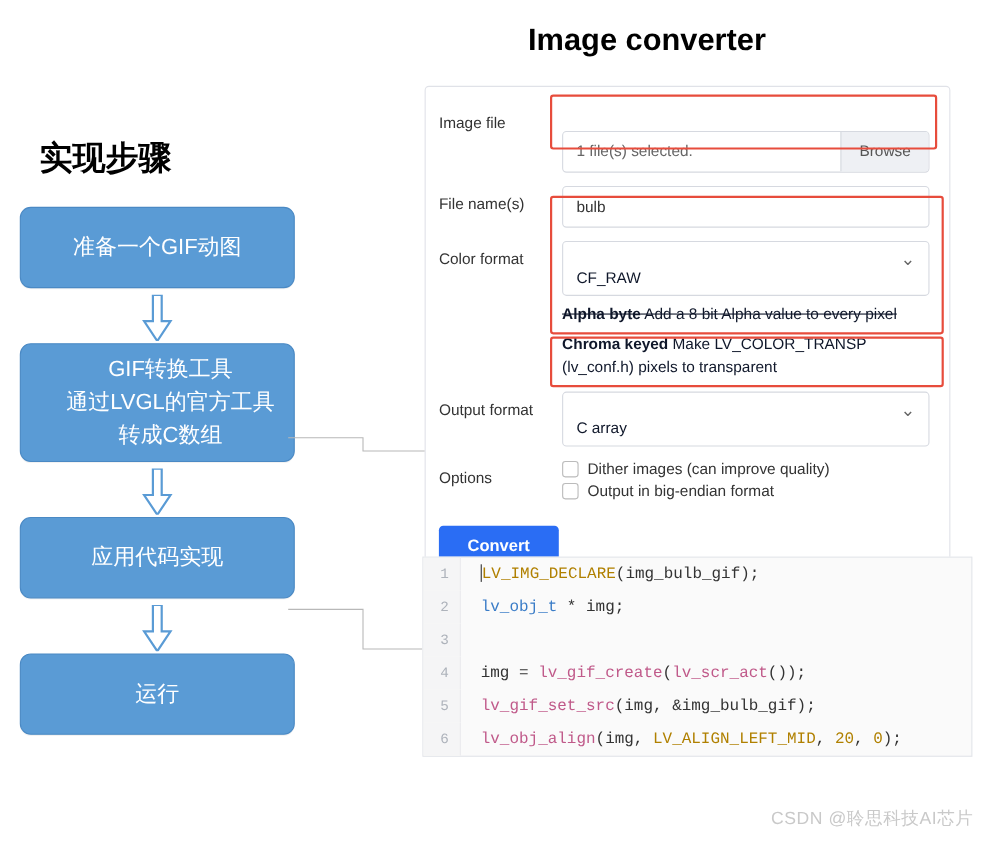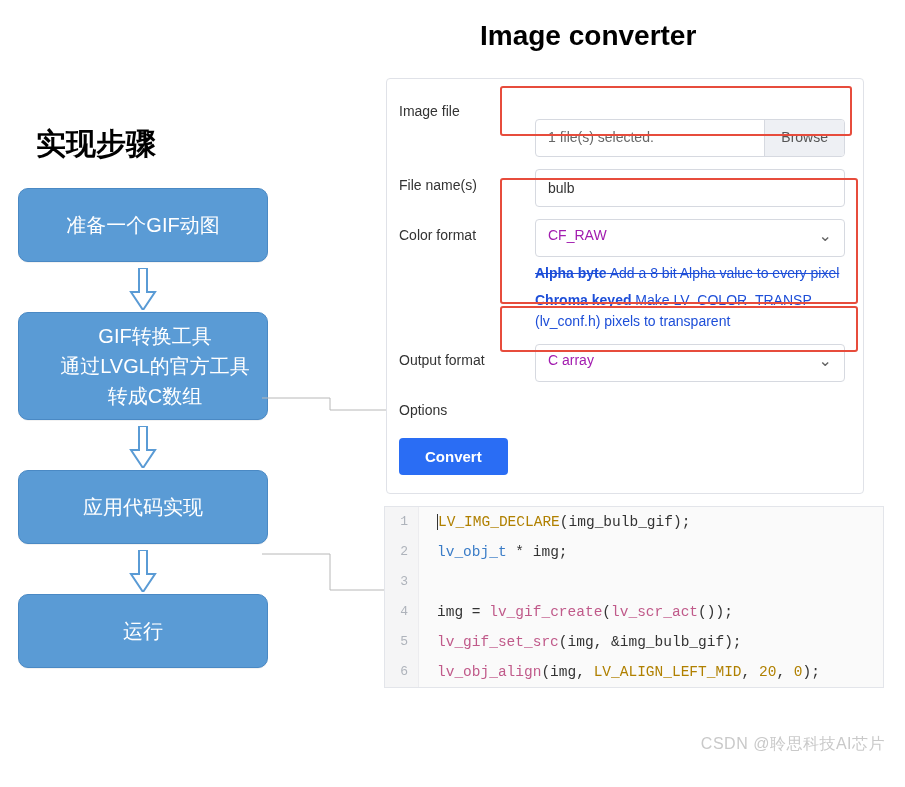--- a/index.html
+++ b/index.html
@@ -65,21 +65,20 @@
     width: 478px;
     border: 1px solid #e0e2e8;
     border-radius: 4px;
     padding: 16px 18px 18px 12px;
     background: #fff;
   }
   .form-row {
     display: flex;
     align-items: flex-start;
     margin-bottom: 12px;
-    gap: 24px;
   }
   .form-label {
     width: 112px;
     font-size: 14px;
     color: #333;
     padding-top: 8px;
     flex-shrink: 0;
   }
   .form-control-wrap {
     flex: 1;
@@ -116,37 +115,37 @@
     padding: 8px 12px;
     font-size: 14px;
     color: #333;
     background: #fff;
   }
   .select-input {
     width: 100%;
     height: 38px;
     border: 1px solid #d6d9e0;
     border-radius: 4px;
-    padding: 7px 12px;
-    font-size: 14px;
-    color: #a21caf;
+    padding: 24px 12px;
+    font-size: 14px;
+    color: #0f172a;
     background: #fff;
     position: relative;
   }
   .select-input::after {
     content: "⌄";
     position: absolute;
     right: 12px;
     top: 6px;
     color: #666;
     font-size: 16px;
   }
   .help-text {
     font-size: 14px;
-    color: #1d4ed8;
+    color: #0f172a;
     line-height: 1.5;
     margin-top: 6px;
   }
   .help-text .strike { text-decoration: line-through; }
   .help-text b { font-weight: bold; }
   .checkbox-row {
     display: flex;
     align-items: center;
     font-size: 14px;
     color: #333;
@@ -313,20 +312,30 @@
     <div class="form-label">Output format</div>
     <div class="form-control-wrap">
       <div class="select-input">
         <span>C array</span>
       </div>
     </div>
   </div>
 
   <div class="form-row">
     <div class="form-label">Options</div>
+    <div class="form-control-wrap">
+      <div class="checkbox-row">
+        <span class="checkbox-box"></span>
+        <span>Dither images (can improve quality)</span>
+      </div>
+      <div class="checkbox-row">
+        <span class="checkbox-box"></span>
+        <span>Output in big-endian format</span>
+      </div>
+    </div>
   </div>
 
   <button class="convert-btn">Convert</button>
 </div>
 
 <div class="highlight-red hl1"></div>
 <div class="highlight-red hl2"></div>
 <div class="highlight-red hl3"></div>
 
 <svg class="connector-line" style="position:absolute;top:0;left:0" width="905" height="787">

